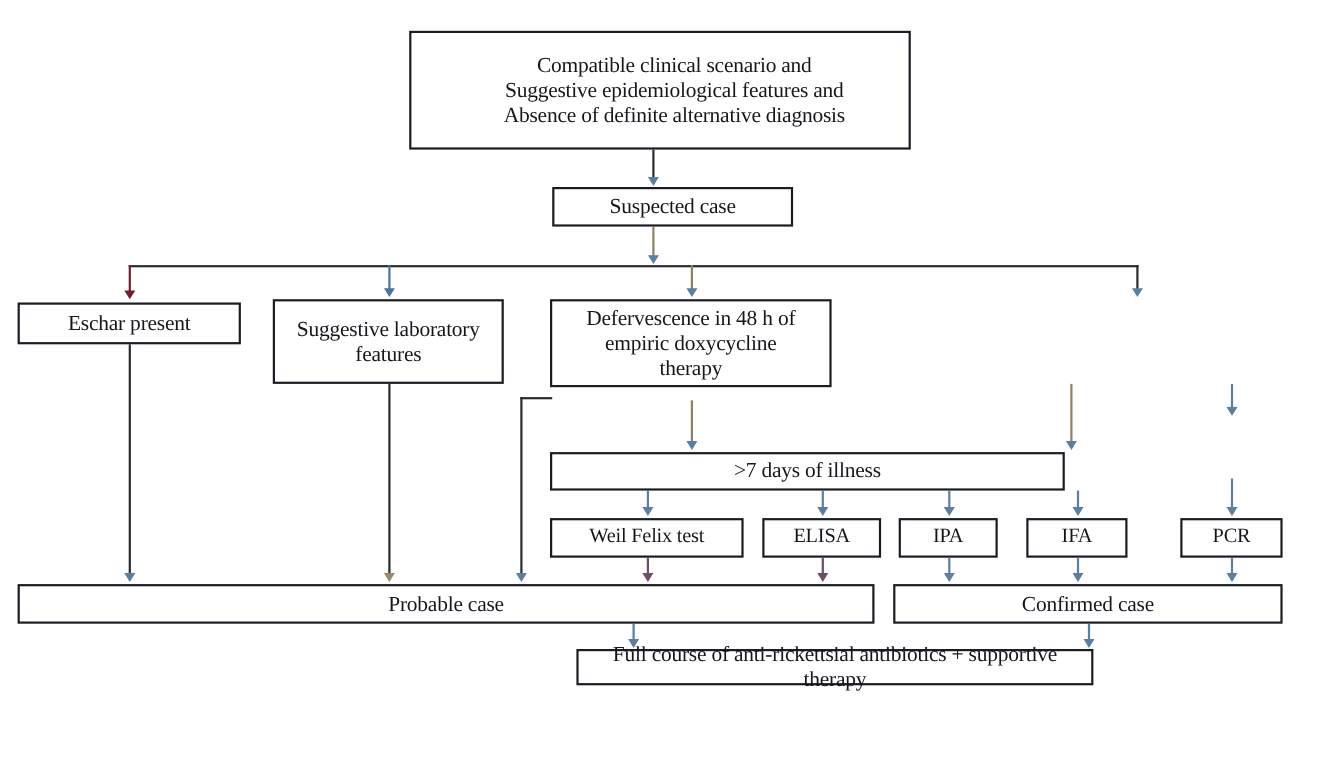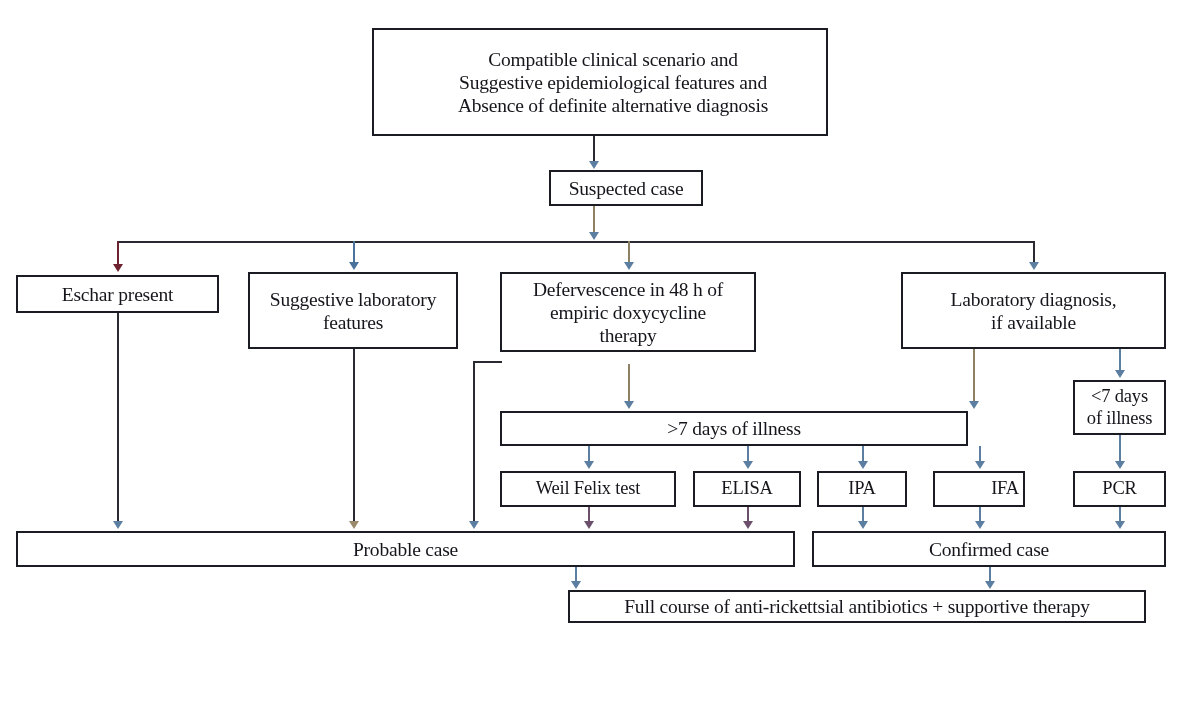--- a/index.html
+++ b/index.html
@@ -89,82 +89,74 @@
 <div id="root">
 
   <div id="flow">
 
     <div class="node f20" style="left:372px; top:28px; width:456px; height:108px;padding-left:26px;">
       <span class="txt">Compatible clinical scenario and
 Suggestive epidemiological features and
 Absence of definite alternative diagnosis</span>
     </div>
 
-    <div class="node f20" style="left:502px; top:170px; width:154px; height:36px;margin-left:47px;">
+    <div class="node f20" style="left:502px; top:170px; width:219px; height:36px;">
       <span class="txt">Suspected case</span>
     </div>
 
     <div class="node f20" style="left:248px; top:272px; width:210px; height:77px;">
       <span class="txt">Suggestive laboratory
 features</span>
     </div>
 
     <div class="node f20" style="left:16px; top:275px; width:203px; height:38px;">
       <span class="txt">Eschar present</span>
     </div>
 
     <div class="node f20" style="left:500px; top:272px; width:256px; height:80px;">
       <span class="txt">Defervescence in 48 h of
 empiric doxycycline
 therapy</span>
     </div>
 
-    <div class="node f20" style="left:901px; top:272px; width:265px; height:77px;">
-      <span class="txt">Laboratory diagnosis,
-if available</span>
-    </div>
-
-    <div class="node f19" style="left:1073px; top:380px; width:93px; height:55px;">
-      <span class="txt">&lt;7 days
-of illness</span>
-    </div>
+
 
     <div class="node f20" style="left:500px; top:411px; width:468px; height:35px;">
       <span class="txt">&gt;7 days of illness</span>
     </div>
 
     <div class="node f19" style="left:693px; top:471px; width:108px; height:36px;">
       <span class="txt">ELISA</span>
     </div>
 
     <div class="node f19" style="left:500px; top:471px; width:176px; height:36px;">
       <span class="txt">Weil Felix test</span>
     </div>
 
     <div class="node f19" style="left:817px; top:471px; width:90px; height:36px;">
       <span class="txt">IPA</span>
     </div>
 
-    <div class="node f19" style="left:933px; top:471px; width:92px; height:36px;justify-content:flex-end;">
+    <div class="node f19" style="left:933px; top:471px; width:92px; height:36px;">
       <span class="txt">IFA</span>
     </div>
 
     <div class="node f19" style="left:1073px; top:471px; width:93px; height:36px;">
       <span class="txt">PCR</span>
     </div>
 
     <div class="node f20" style="left:812px; top:531px; width:354px; height:36px;">
       <span class="txt">Confirmed case</span>
     </div>
 
     <div class="node f20" style="left:16px; top:531px; width:779px; height:36px;">
       <span class="txt">Probable case</span>
     </div>
 
-    <div class="node f20" style="left:524px; top:590px; width:578px; height:33px;margin-left:44px;">
+    <div class="node f20" style="left:524px; top:590px; width:470px; height:33px;">
       <span class="txt">Full course of anti-rickettsial antibiotics + supportive therapy</span>
     </div>
 
     <div class="vline" style="left:593px; top:136px; height:26px;"></div>
     <div class="arrowhead ah-steel" style="left:589px; top:161px;"></div>
 
     <div class="vline vl-tan" style="left:593px; top:206px; height:28px;"></div>
     <div class="arrowhead ah-steel" style="left:589px; top:232px;"></div>
 
     <div class="hline" style="left:117px; top:241px; width:918px;"></div>

